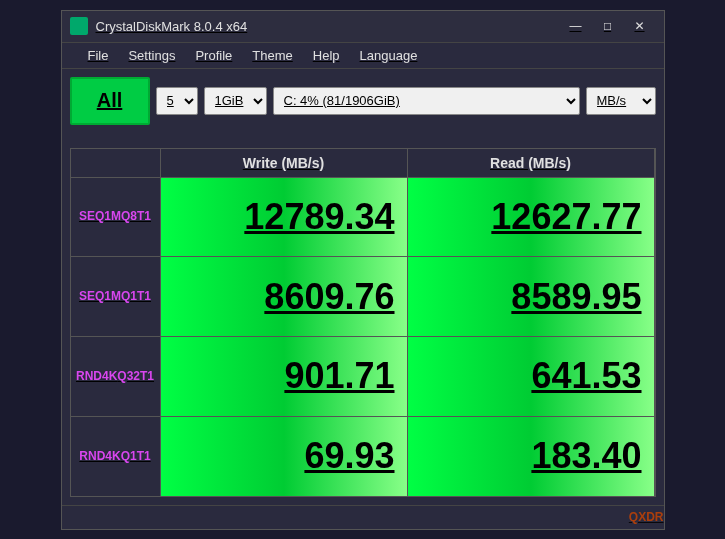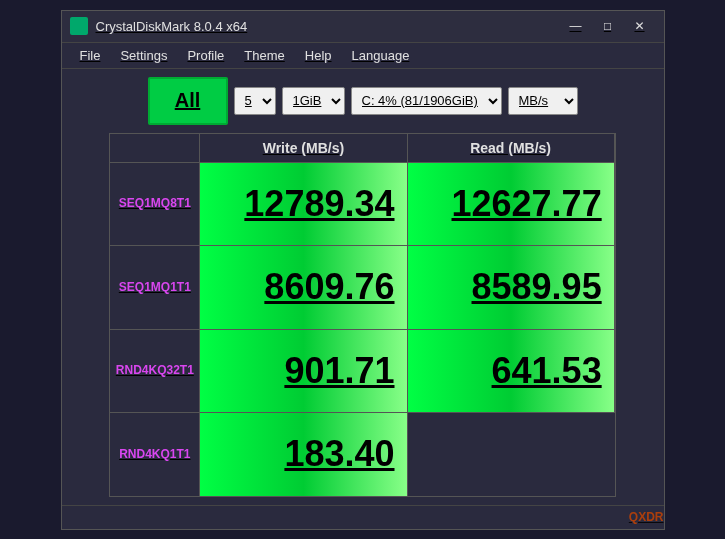--- a/index.html
+++ b/index.html
@@ -66,41 +66,40 @@
       display: flex;
       align-items: center;
       justify-content: center;
     }
 
     .menu-bar {
       background: #2a2a3e;
       height: 26px;
       display: flex;
       align-items: center;
-      padding: 0 8px;
+      padding: 0 16px;
       border-bottom: 1px solid #444;
       flex-shrink: 0;
     }
 
     .menu-item {
       color: #e0e0e0;
       font-size: 13px;
       padding: 2px 10px;
       cursor: pointer;
       border-radius: 2px;
     }
 
     .content {
       flex: 1;
       background: #2a2a3e;
       padding: 8px;
       display: flex;
       flex-direction: column;
-      gap: 8px;
-      align-items: center;
+      gap: 23px;
     }
 
     .toolbar {
       display: flex;
       align-items: center;
       gap: 6px;
     }
 
     .all-button {
       background: #00cc44;
@@ -326,20 +325,23 @@
           </div>
         </div>
 
         <div class="table-row">
           <div class="row-label">
             <span>RND4K</span>
               <br>
             <span>Q1T1</span>
           </div>
           <div class="cell">
+            <span class="cell-value">69.93</span>
+          </div>
+          <div class="cell">
             <span class="cell-value">183.40</span>
           </div>
         </div>
       </div>
     </div>
   </div>
 
   <div class="bottom-bar">
     <span class="watermark">QXDR</span>
   </div>

